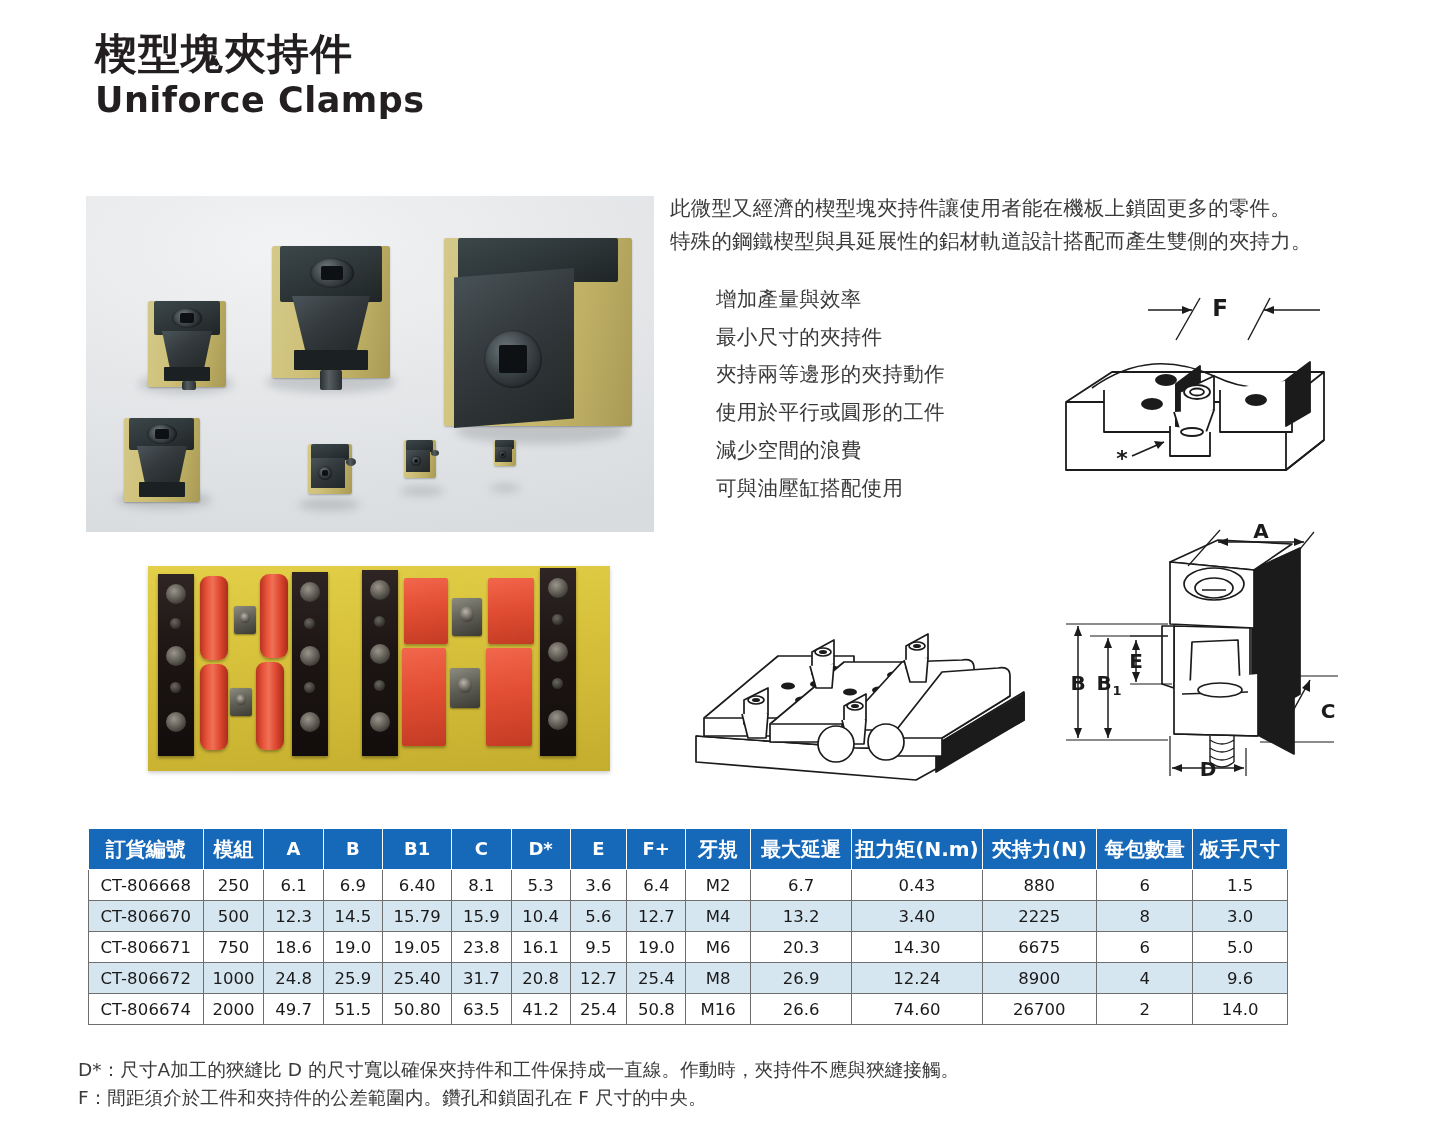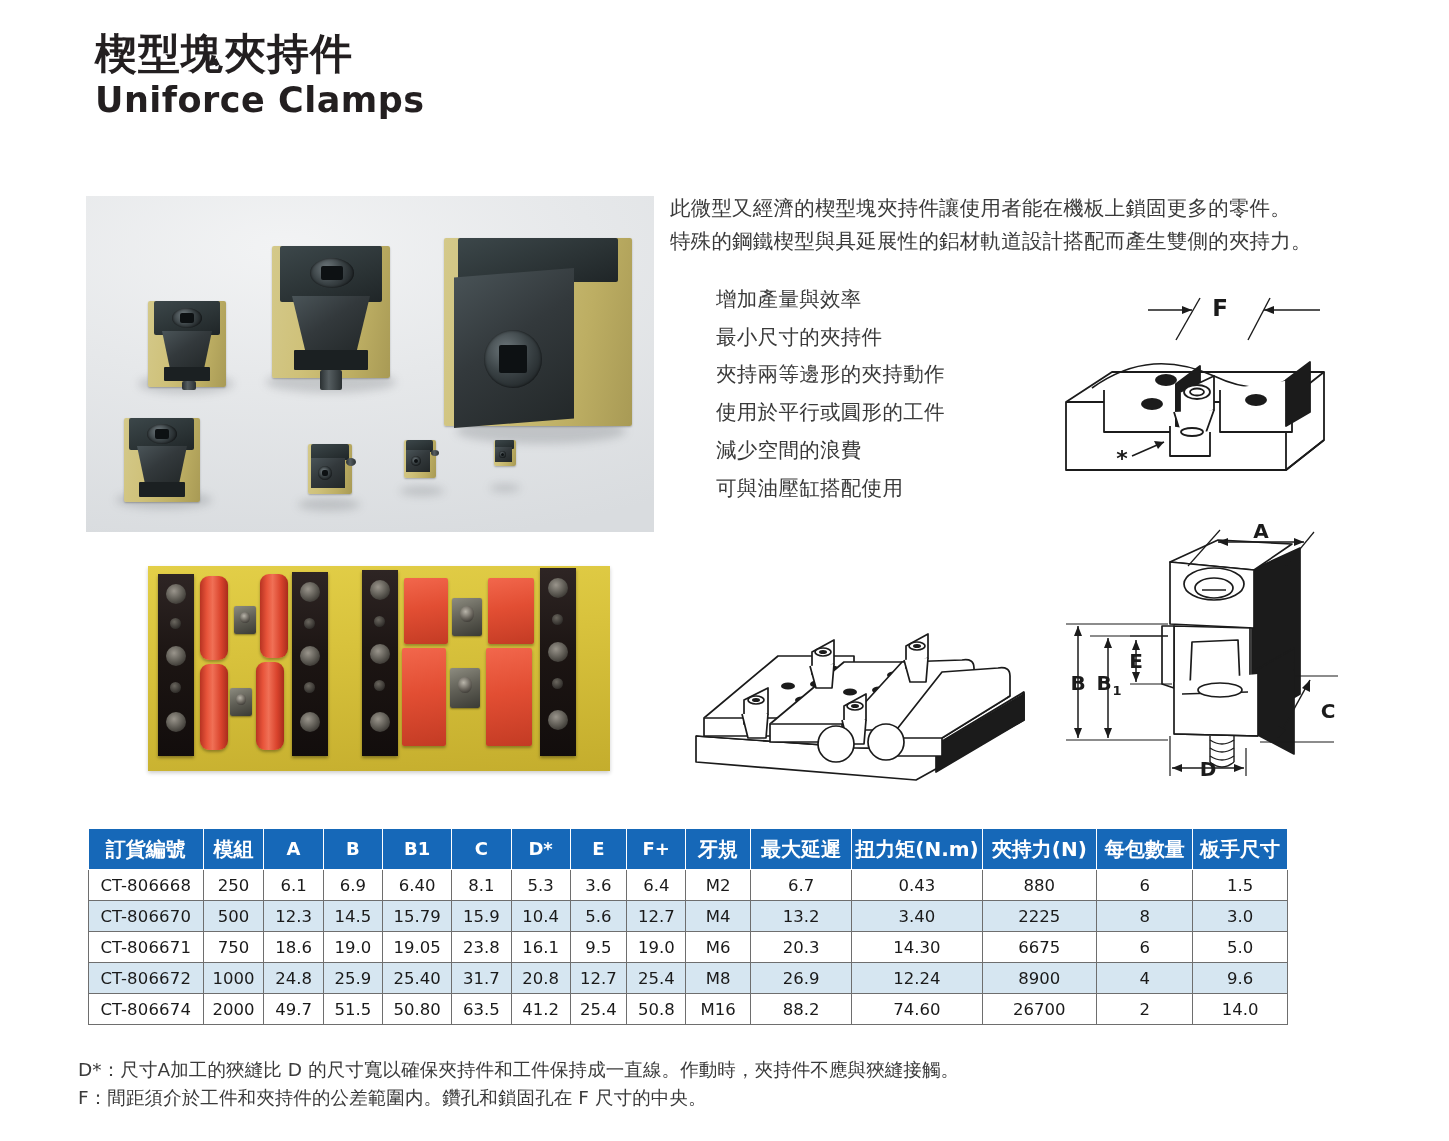--- a/index.html
+++ b/index.html
@@ -540,21 +540,21 @@
         <td class="code">CT-806674</td>
         <td>2000</td>
         <td>49.7</td>
         <td>51.5</td>
         <td>50.80</td>
         <td>63.5</td>
         <td>41.2</td>
         <td>25.4</td>
         <td>50.8</td>
         <td>M16</td>
-        <td>88.2</td>
+        <td>26.6</td>
         <td>74.60</td>
         <td>26700</td>
         <td>2</td>
         <td>14.0</td>
       </tr>
     </tbody>
   </table>
 
   <div class="notes">
     <div>D*：尺寸A加工的狹縫比 D 的尺寸寬以確保夾持件和工件保持成一直線。作動時，夾持件不應與狹縫接觸。</div>

